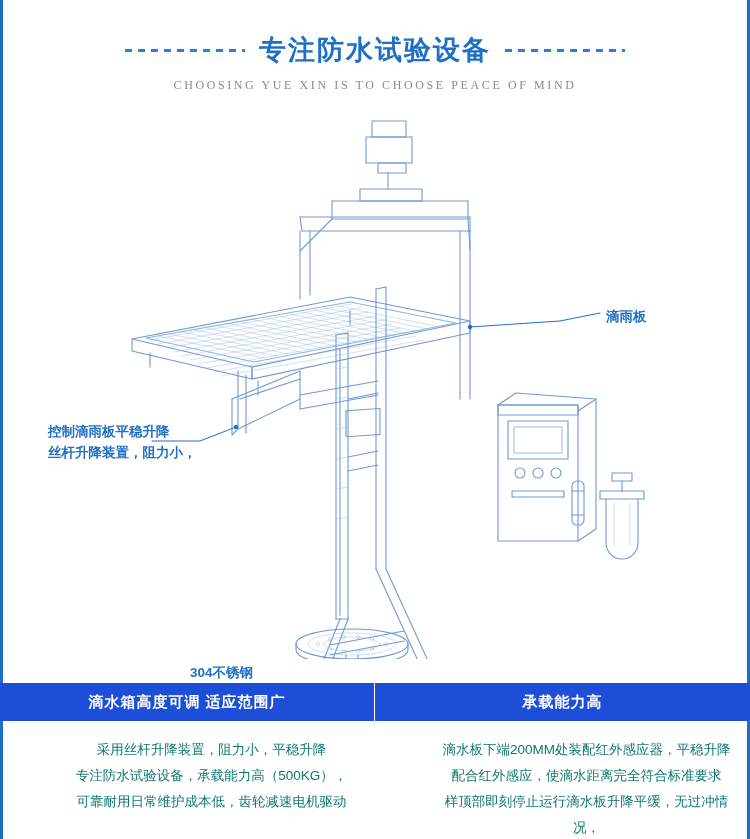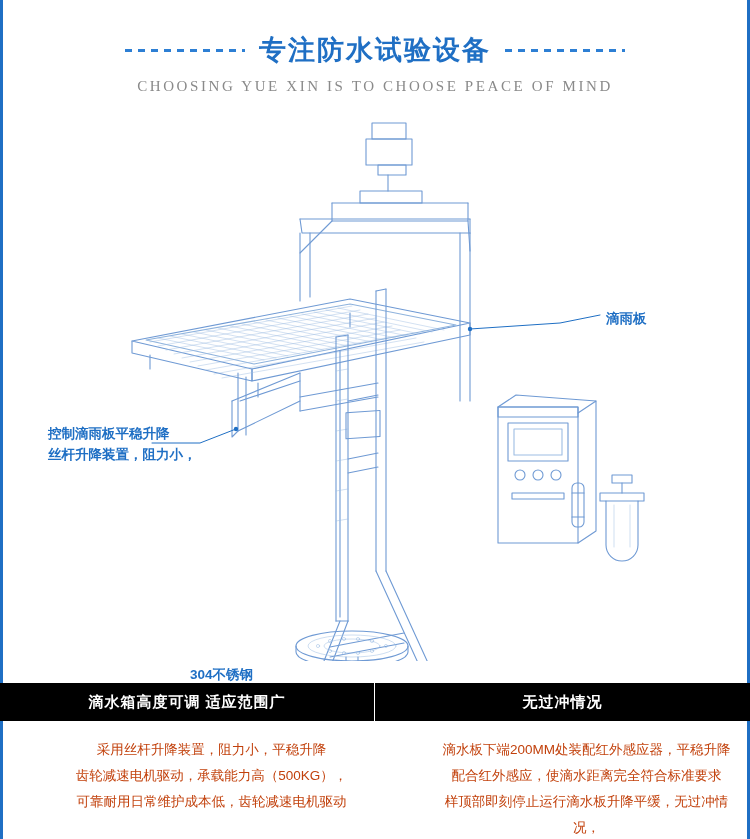--- a/index.html
+++ b/index.html
@@ -31,21 +31,21 @@
   }
   .main-title {
     font-size: 27px;
     font-weight: bold;
     color: #1f6fc4;
     letter-spacing: 2px;
     white-space: nowrap;
   }
   .sub-title {
     margin-top: 10px;
-    font-size: 15px;
+    font-size: 12px;
     color: #8a8a8a;
     letter-spacing: 2.6px;
     font-family: "Liberation Serif", serif;
   }
 
   
   .illus {
     position: relative;
     width: 692px;
     height: 560px;
@@ -70,33 +70,33 @@
     position: absolute;
     left: 0; top: 683px;
     width: 750px;
     display: flex;
   }
   .feature {
     width: 50%;
     position: relative;
   }
   .feature-head {
-    background: #000000;
+    background: #1d4ed8;
     color: #fff;
     font-size: 15px;
     font-weight: bold;
     text-align: center;
     letter-spacing: 1px;
     height: 38px;
     line-height: 38px;
   }
   .feature:first-child .feature-head { border-right: 1px solid #ffffff; }
   .feature-body {
     padding: 16px 18px 0 18px;
-    color: #c2410c;
+    color: #0f766e;
     font-size: 13.5px;
     line-height: 26px;
     text-align: center;
     margin-left: 48px;
   }
   .feature-body p { margin: 0; }
 
   
   .edge-left, .edge-right {
     position: absolute; top:0; width: 3px; height: 839px; background: #1f6fc4;
@@ -303,26 +303,26 @@
     <div>转台</div>
   </div>
 </div>
 
 <div class="features">
 
   <div class="feature">
     <div class="feature-head">滴水箱高度可调 适应范围广</div>
     <div class="feature-body">
       <p>采用丝杆升降装置，阻力小，平稳升降</p>
-      <p>齿轮减速电机驱动，承载能力高（500KG），</p>
+      <p>专注防水试验设备，承载能力高（500KG），</p>
       <p>可靠耐用日常维护成本低，齿轮减速电机驱动</p>
     </div>
   </div>
 
   <div class="feature">
-    <div class="feature-head">无过冲情况</div>
+    <div class="feature-head">承载能力高</div>
     <div class="feature-body">
       <p>滴水板下端200MM处装配红外感应器，平稳升降</p>
       <p>配合红外感应，使滴水距离完全符合标准要求</p>
       <p>样顶部即刻停止运行滴水板升降平缓，无过冲情况，</p>
     </div>
   </div>
 </div>
 
 </body></html>

